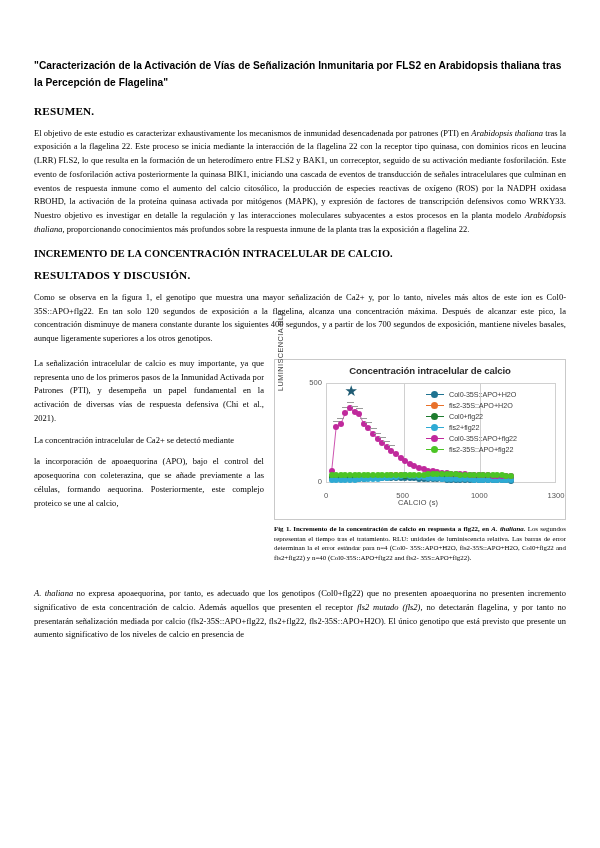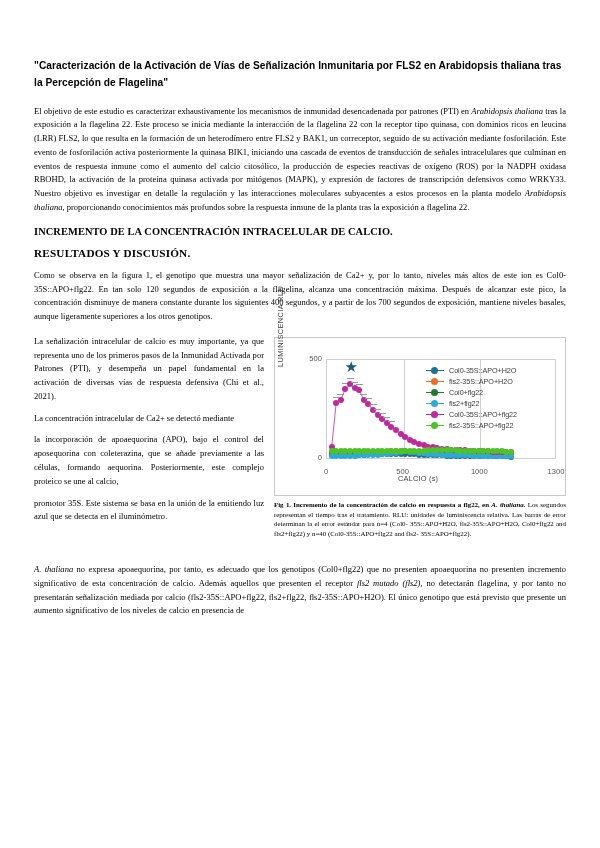--- a/index.html
+++ b/index.html
@@ -221,38 +221,40 @@
   .clearfix::after { content: ""; display: block; clear: both; }
 </style>
 </head>
 <body>
 
 <div class="page">
   <div class="content">
 
     <div class="doc-title">"Caracterización de la Activación de Vías de Señalización Inmunitaria por FLS2 en Arabidopsis thaliana tras la Percepción de Flagelina"</div>
 
+    <div class="sec-head">RESUMEN.</div>
 
     <p class="body">
       <span id="p-resumen">El objetivo de este estudio es caracterizar exhaustivamente los mecanismos de inmunidad desencadenada por patrones (PTI) en <i>Arabidopsis thaliana</i> tras la exposición a la flagelina 22. Este proceso se inicia mediante la interacción de la flagelina 22 con la receptor tipo quinasa, con dominios ricos en leucina (LRR) FLS2, lo que resulta en la formación de un heterodímero entre FLS2 y BAK1, un correceptor, seguido de su activación mediante fosforilación. Este evento de fosforilación activa posteriormente la quinasa BIK1, iniciando una cascada de eventos de transducción de señales intracelulares que culminan en eventos de respuesta inmune como el aumento del calcio citosólico, la producción de especies reactivas de oxígeno (ROS) por la NADPH oxidasa RBOHD, la activación de la proteína quinasa activada por mitógenos (MAPK), y expresión de factores de transcripción defensivos como WRKY33. Nuestro objetivo es investigar en detalle la regulación y las interacciones moleculares subyacentes a estos procesos en la planta modelo <i>Arabidopsis thaliana</i>, proporcionando conocimientos más profundos sobre la respuesta inmune de la planta tras la exposición a flagelina 22.</span>
     </p>
 
     <div class="sec-head sub">INCREMENTO DE LA CONCENTRACIÓN INTRACELULAR DE CALCIO.</div>
 
     <div class="sec-head">RESULTADOS Y DISCUSIÓN.</div>
 
     <p class="body">
       <span id="p-calcio">Como se observa en la figura 1, el genotipo que muestra una mayor señalización de Ca2+ y, por lo tanto, niveles más altos de este ion es Col0-35S::APO+flg22. En tan solo 120 segundos de exposición a la flagelina, alcanza una concentración máxima. Después de alcanzar este pico, la concentración disminuye de manera constante durante los siguientes 400 segundos, y a partir de los 700 segundos de exposición, mantiene niveles basales, aunque ligeramente superiores a los otros genotipos.</span>
     </p>
 
     <div class="clearfix">
 
       <div class="figure-wrap">
         <div class="figure-box">
           <div class="chart">
+            <div class="chart-title">Concentración intracelular de calcio</div>
             <div class="ylabel">LUMINISCENCIA  RLU</div>
             <div class="ytick top">500</div>
             <div class="ytick bot">0</div>
             <div class="plot-area" id="plot">
                 <div class="vgrid" style="left: 76.6667px;"></div>
                 <div class="vgrid" style="left: 153.333px;"></div>
                 <svg width="230" height="100" style="position: absolute; left: 0px; top: 0px;">
                   <polyline points="4.6000000000000005,95.6 9.200000000000001,95.6 13.799999999999999,95.6 18.400000000000002,95.6 23,95.2 27.599999999999998,95.2 32.2,95 36.800000000000004,94.8 41.4,94.6 46,94.4 50.6,94.2 55.199999999999996,94 59.800000000000004,94 64.4,93.8 69,94 73.60000000000001,94 78.2,94.2 82.8,94.4 87.4,94.6 92,94.8 96.6,95 101.2,95.2 105.80000000000001,95.4 110.39999999999999,95.6 115,95.6 119.60000000000001,95.8 124.2,95.8 128.8,96 133.39999999999998,96 138,96 142.6,96.2 147.20000000000002,96.2 151.8,96.2 156.4,96.4 161,96.4 165.6,96.4 170.2,96.6 174.8,96.6 179.4,96.6 184,96.8" fill="none" stroke="#1f7391" stroke-width="0.8"></polyline>
                   <polyline points="4.6000000000000005,94 9.200000000000001,94 13.799999999999999,94 18.400000000000002,94 23,93.8 27.599999999999998,93.8 32.2,93.6 36.800000000000004,93.4 41.4,93.2 46,93 50.6,92.8 55.199999999999996,92.4 59.800000000000004,92 64.4,91.6 69,91.2 73.60000000000001,91 78.2,91.4 82.8,91.8 87.4,92.2 92,92.6 96.6,92.8 101.2,93 105.80000000000001,93.2 110.39999999999999,93.4 115,93.6 119.60000000000001,93.8 124.2,93.8 128.8,94 133.39999999999998,94 138,94.2 142.6,94.2 147.20000000000002,94.2 151.8,94.4 156.4,94.4 161,94.4 165.6,94.6 170.2,94.6 174.8,94.6 179.4,94.8 184,94.8" fill="none" stroke="#e8712a" stroke-width="0.8"></polyline>
                   <polyline points="4.6000000000000005,93.4 9.200000000000001,93.4 13.799999999999999,93.4 18.400000000000002,93.4 23,93.4 27.599999999999998,93.4 32.2,93.2 36.800000000000004,93.2 41.4,93 46,93 50.6,92.8 55.199999999999996,92.8 59.800000000000004,92.6 64.4,92.6 69,92.4 73.60000000000001,92.4 78.2,92.4 82.8,92.4 87.4,92.4 92,92.4 96.6,92.4 101.2,92.4 105.80000000000001,92.6 110.39999999999999,92.6 115,92.6 119.60000000000001,92.8 124.2,92.8 128.8,92.8 133.39999999999998,93 138,93 142.6,93 147.20000000000002,93.2 151.8,93.2 156.4,93.2 161,93.4 165.6,93.4 170.2,93.4 174.8,93.6 179.4,93.6 184,93.6" fill="none" stroke="#1e7b2e" stroke-width="0.8"></polyline>
@@ -567,21 +569,20 @@
           <span class="ital">A. thaliana.</span><span class="norm"> Los segundos representan el tiempo tras el tratamiento. RLU: unidades de luminiscencia relativa. Las barras de error determinan la el error estándar para n=4 (Col0- 35S::APO+H2O, fls2-35S::APO+H2O, Col0+flg22 and fls2+flg22) y n=40 (Col0-35S::APO+flg22 and fls2- 35S::APO+flg22).</span>
         </div>
       </div>
 
       <p class="body tight">La señalización intracelular de calcio es muy importante, ya que representa uno de los primeros pasos de la Inmunidad Activada por Patrones (PTI), y desempeña un papel fundamental en la activación de diversas vías de respuesta defensiva (Chi et al., 2021).</p>
 
       <p class="body tight">La concentración intracelular de Ca2+ se detectó mediante</p>
 
       <p class="body tight">la incorporación de apoaequorina (APO), bajo el control del aposequorina con coleterazina, que se añade previamente a las células, formando aequorina. Posteriormente, este complejo proteico se une al calcio,</p>
 
-      <p class="body tight">promotor 35S. Este sistema se basa en la unión de la emitiendo luz azul que se detecta en el iluminómetro.</p>
     </div>
 
     <p class="body" style="margin-top:20px;">
       <span id="p-genotipos"><i>A. thaliana</i> no expresa apoaequorina, por tanto, es adecuado que los genotipos (Col0+flg22) que no presenten apoaequorina no presenten incremento significativo de esta concentración de calcio. Además aquellos que presenten el receptor <i>fls2 mutado</i> <i>(fls2)</i>, no detectarán flagelina, y por tanto no presentarán señalización mediada por calcio (fls2-35S::APO+flg22, fls2+flg22, fls2-35S::APO+H2O). El único genotipo que está previsto que presente un aumento significativo de los niveles de calcio en presencia de</span>
     </p>
 
   </div>
 </div>
 
 </body></html>

